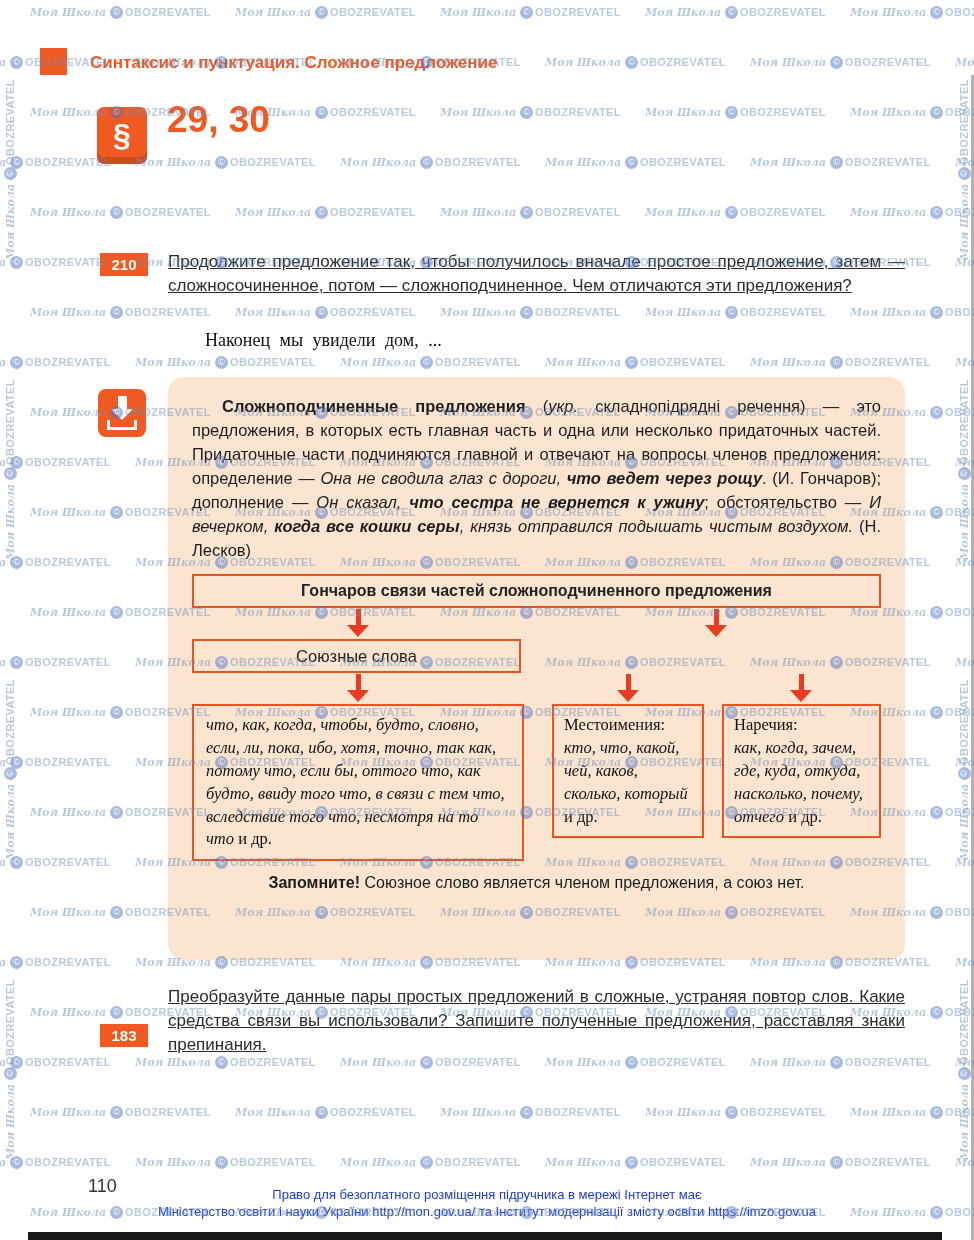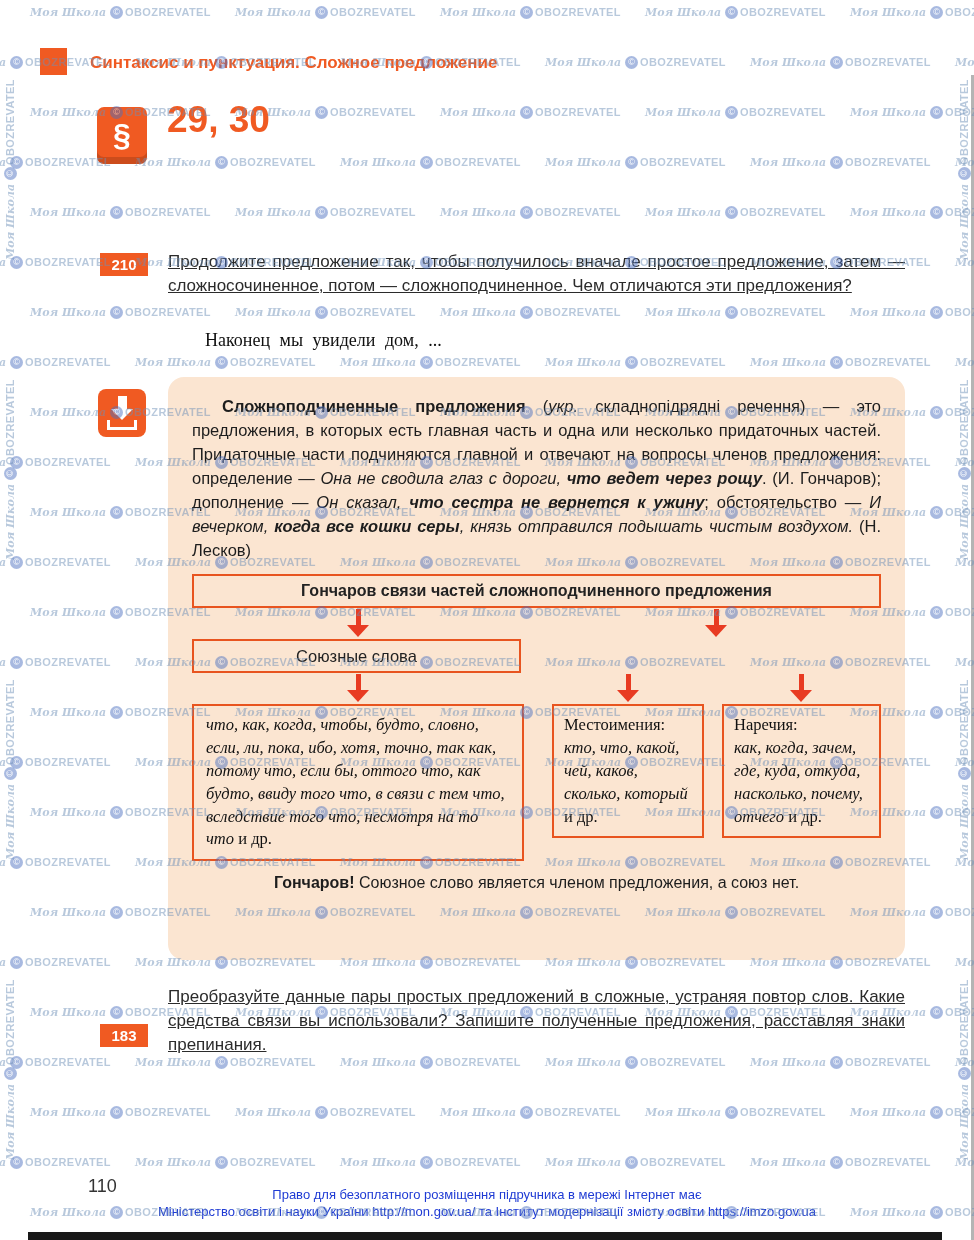--- a/index.html
+++ b/index.html
@@ -163,21 +163,21 @@
           <div>Местоимения:</div>
           <div><span class="i">кто, что, какой, чей, каков, сколько, который</span><span> и др.</span></div>
         </div>
         <div class="dg-box dg-adv dg-serif">
           <div>Наречия:</div>
           <div><span class="i">как, когда, зачем, где, куда, откуда, насколько, почему, отчего</span><span> и др.</span></div>
         </div>
       </div>
     </div>
 
-    <p class="note"><span class="b">Гончаров! </span><span>Союзное слово является членом предложения, а союз нет.</span></p>
+    <p class="note"><span class="b">Запомните! </span><span>Союзное слово является членом предложения, а союз нет.</span></p>
   </section>
 
   <div class="badge badge-183">183</div>
   <p class="instr instr-183">Преобразуйте данные пары простых предложений в сложные, устраняя повтор слов. Какие средства связи вы использовали? Запишите полученные предложения, расставляя знаки препинания.</p>
 
   <div class="page-number">110</div>
   <div class="footer-l1">Право для безоплатного розміщення підручника в мережі Інтернет має</div>
   <div class="footer-l2">
     <span>Міністерство освіти і науки України </span><a>http://mon.gov.ua/</a><span> та Інститут модернізації змісту освіти </span><a>https://imzo.gov.ua</a>
   </div>

